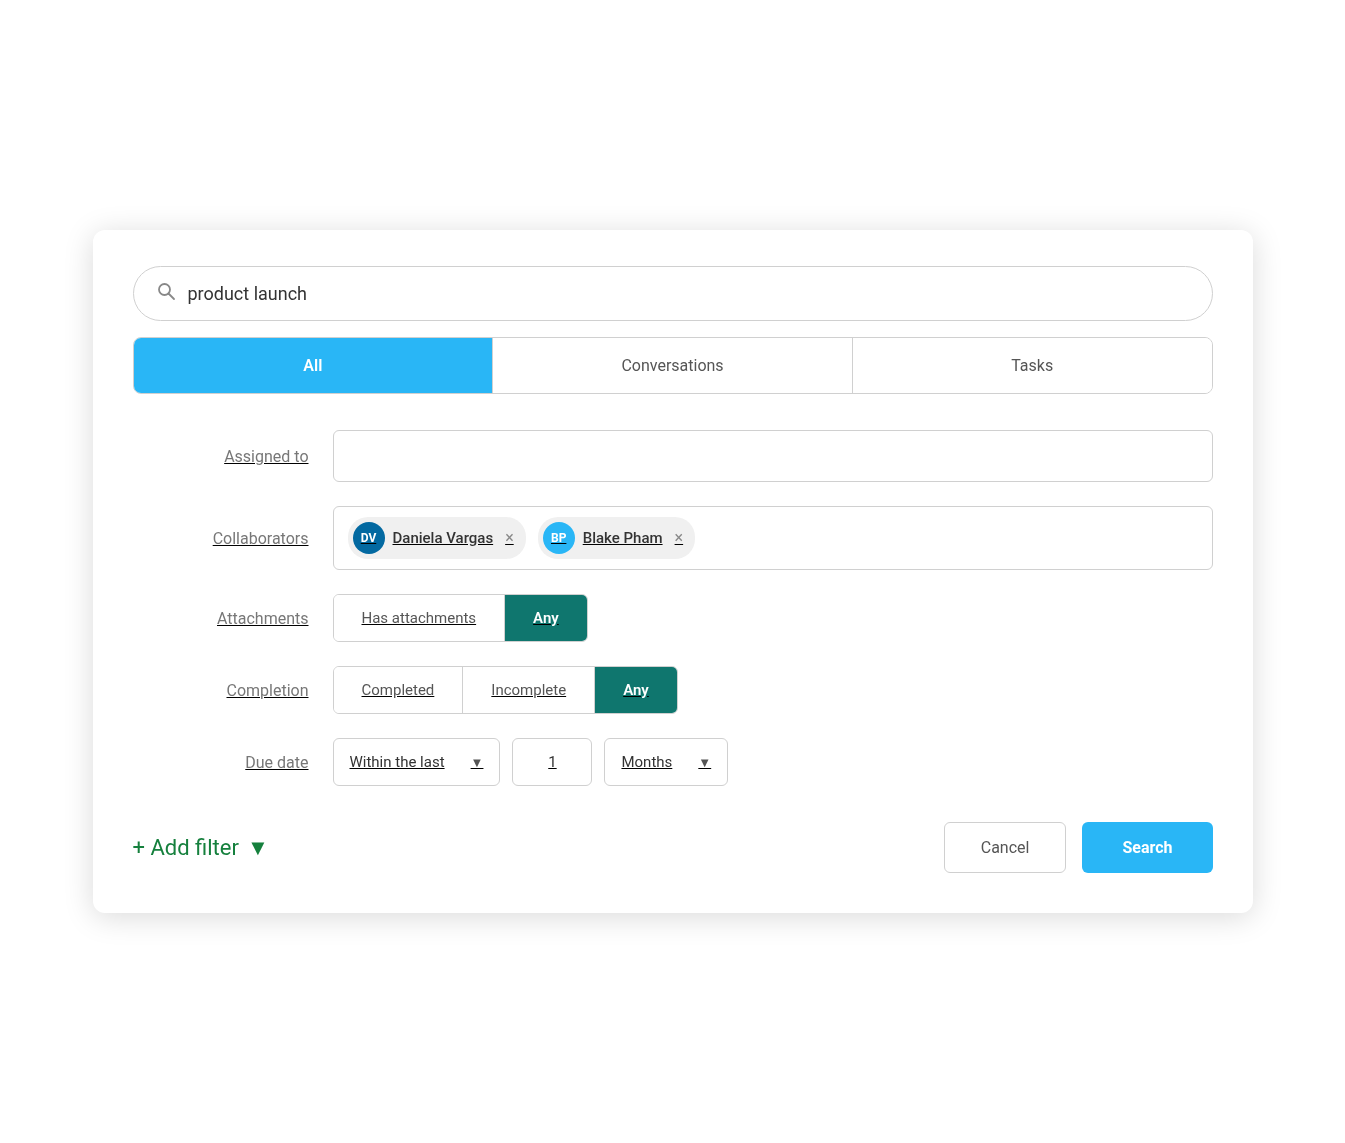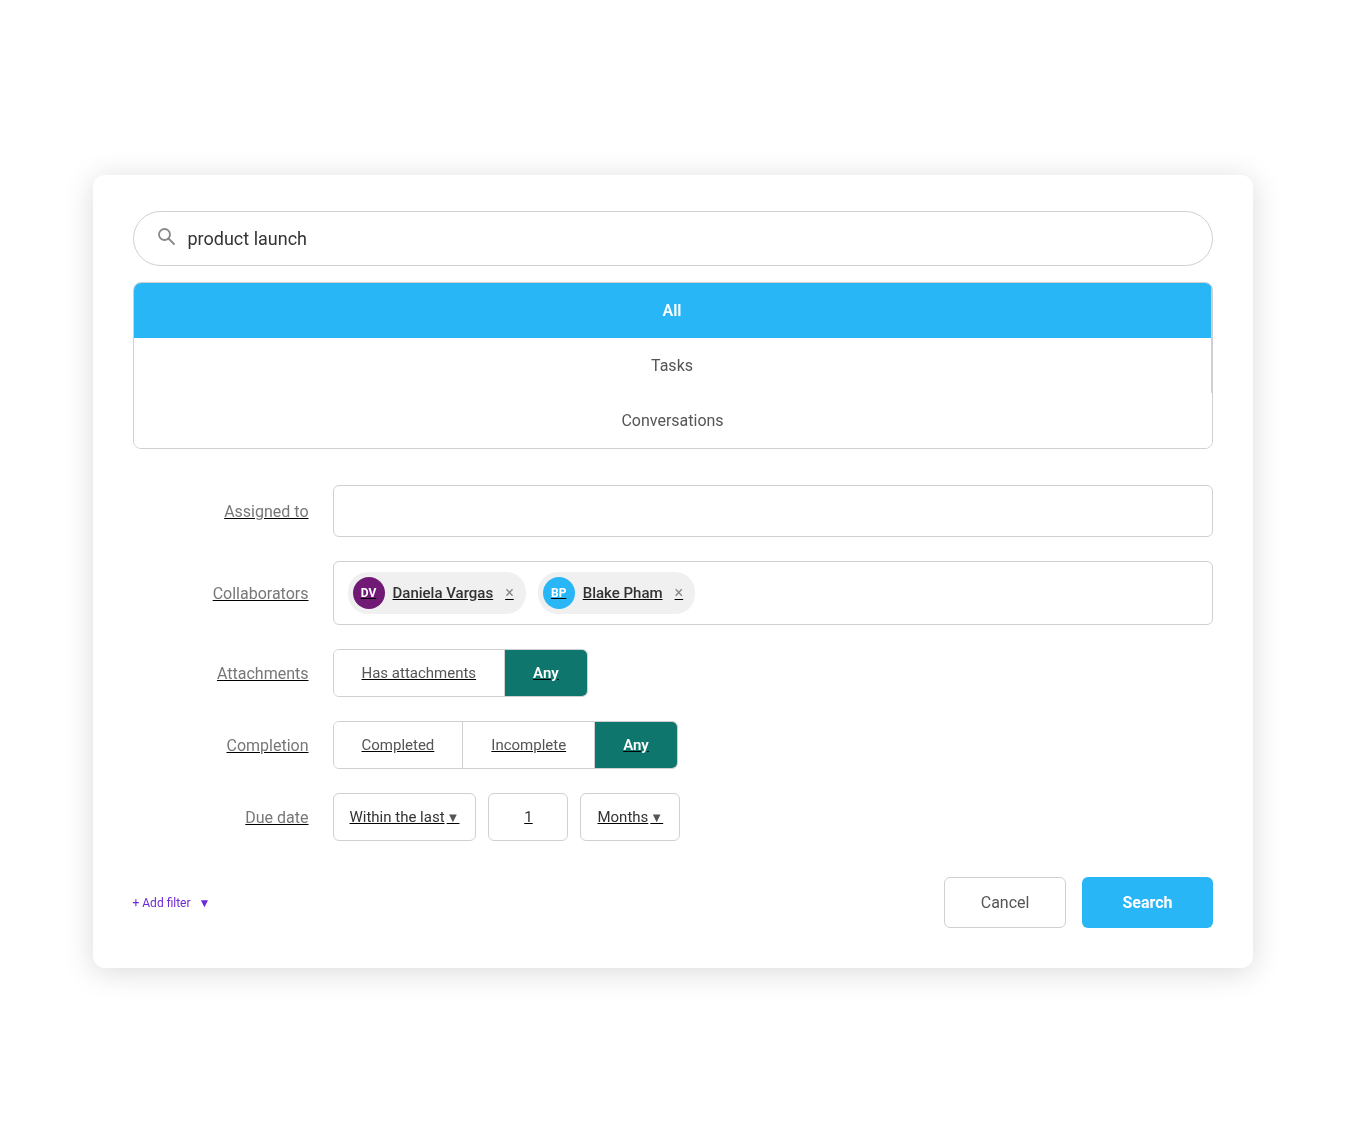--- a/index.html
+++ b/index.html
@@ -52,21 +52,20 @@
       background: transparent;
     }
 
     
     .tabs {
       display: flex;
       border: 1.5px solid #d0d0d0;
       border-radius: 8px;
       overflow: hidden;
       margin-bottom: 36px;
-      flex-direction: column;
     }
 
     .tab {
       flex: 1;
       text-align: center;
       padding: 18px 0;
       font-size: 16px;
       cursor: pointer;
       color: #555;
       border-right: 1.5px solid #d0d0d0;
@@ -194,21 +193,21 @@
     .dropdown-select {
       display: flex;
       align-items: center;
       border: 1.5px solid #d0d0d0;
       border-radius: 6px;
       padding: 14px 16px;
       font-size: 15px;
       color: #333;
       background: #fff;
       cursor: pointer;
-      gap: 2px;
+      gap: 26px;
       white-space: nowrap;
     }
 
     .dropdown-select .chevron {
       color: #555;
       font-size: 13px;
     }
 
     .number-input {
       width: 80px;
@@ -226,22 +225,22 @@
       display: flex;
       align-items: center;
       justify-content: space-between;
       margin-top: 8px;
     }
 
     .add-filter {
       display: flex;
       align-items: center;
       gap: 8px;
-      font-size: 12px;
-      color: #6d28d9;
+      font-size: 22px;
+      color: #15803d;
       cursor: pointer;
     }
 
     .footer-buttons {
       display: flex;
       gap: 16px;
     }
 
     .btn-cancel {
       padding: 15px 36px;
@@ -274,38 +273,38 @@
       <svg width="20" height="20" viewBox="0 0 20 20" fill="none">
         <circle cx="8.5" cy="8.5" r="5.5" stroke="#888" stroke-width="1.8"></circle>
         <line x1="12.5" y1="12.5" x2="18" y2="18" stroke="#888" stroke-width="1.8" stroke-linecap="round"></line>
       </svg>
     </span>
     <input type="text" value="product launch" style="">
   </div>
 
   <div class="tabs">
     <div class="tab active">All</div>
+    <div class="tab">Conversations</div>
     <div class="tab">Tasks</div>
-    <div class="tab">Conversations</div>
   </div>
 
   <div class="filter-rows">
 
     <div class="filter-row">
       <span class="filter-label">Assigned to</span>
       <input type="text" class="filter-input" style="">
     </div>
 
 
     <div class="filter-row">
       <span class="filter-label">Collaborators</span>
       <div class="collaborators-field">
 
         <div class="collaborator-tag">
-          <div style="width:32px;height:32px;border-radius:50%;background:#701a75;display:flex;align-items:center;justify-content:center;color:white;font-size:12px;font-weight:bold;flex-shrink:0;">DV</div>
+          <div style="width:32px;height:32px;border-radius:50%;background:#0369a1;display:flex;align-items:center;justify-content:center;color:white;font-size:12px;font-weight:bold;flex-shrink:0;">DV</div>
           <span class="collab-name">Daniela Vargas</span>
           <span class="collab-remove">×</span>
         </div>
 
         <div class="collaborator-tag">
           <div style="width:32px;height:32px;border-radius:50%;background:#29b6f6;display:flex;align-items:center;justify-content:center;color:white;font-size:12px;font-weight:bold;flex-shrink:0;">BP</div>
           <span class="collab-name">Blake Pham</span>
           <span class="collab-remove">×</span>
         </div>
 

